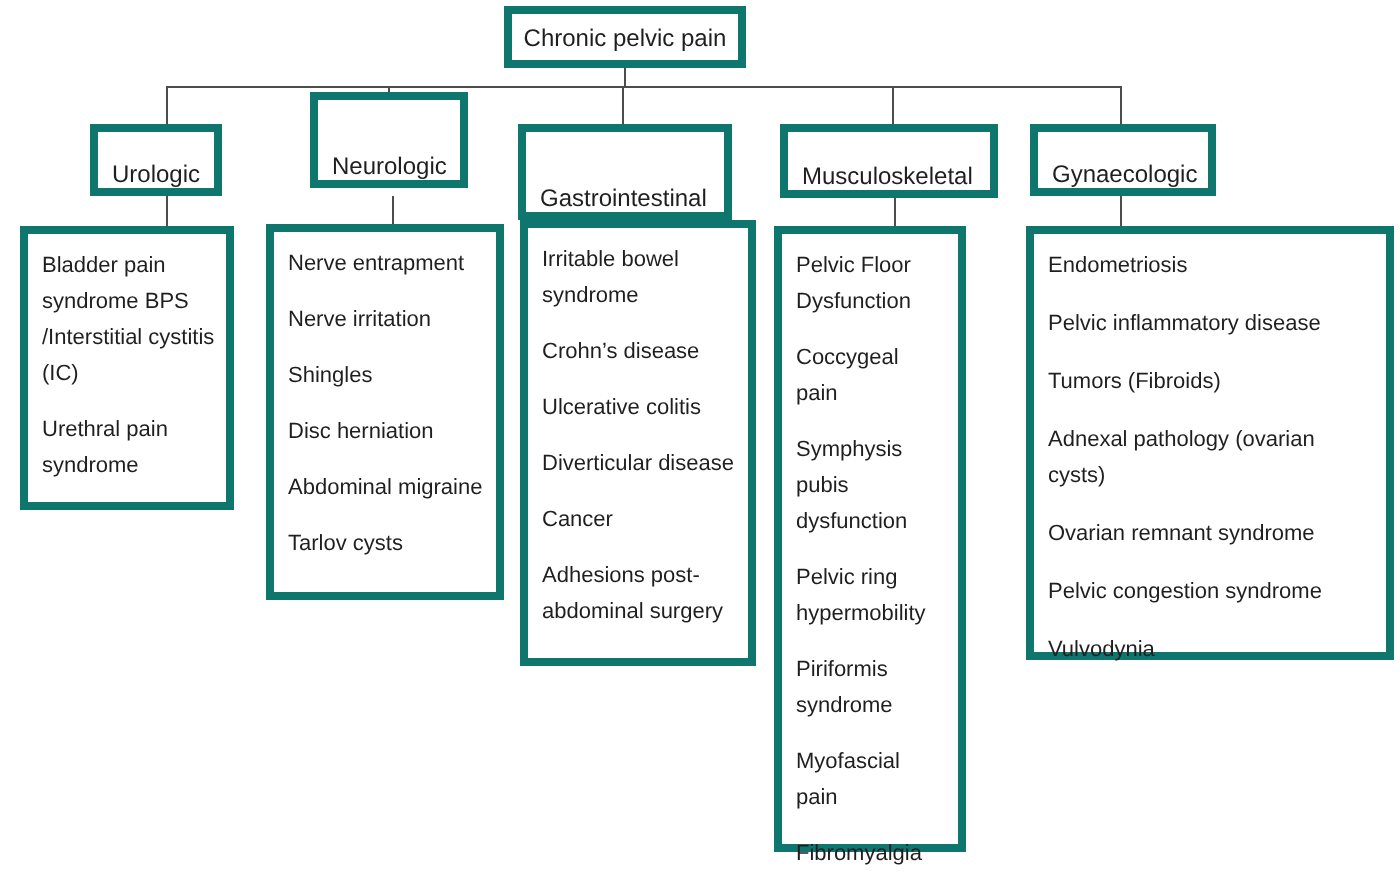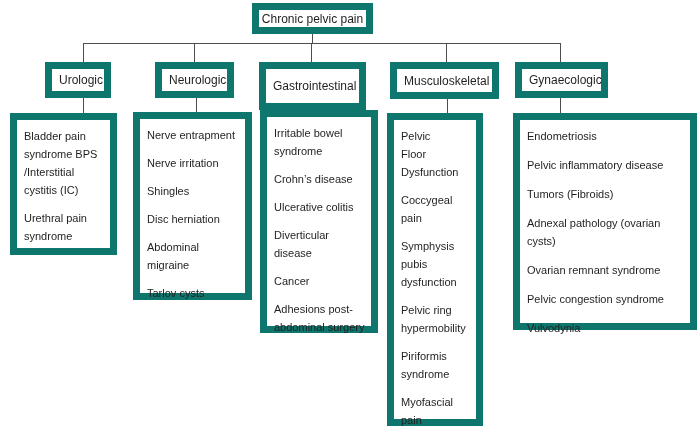--- a/index.html
+++ b/index.html
@@ -7,33 +7,33 @@
     position: relative;
     width: 700px;
     height: 436px;
     background: #ffffff;
     font-family: "Liberation Sans", sans-serif;
     color: #1f1f1f;
     overflow: hidden;
   }
   .box {
     position: absolute;
-    border: 7px solid #0f766e;
+    border: 4px solid #0f766e;
     background: #ffffff;
     box-sizing: border-box;
   }
   .root-box {
     display: flex;
     align-items: center;
     justify-content: center;
     font-size: 12px;
   }
   .hdr {
     display: flex;
-    align-items: center;
+    align-items: flex-end;
     padding-left: 7px;
     font-size: 12px;
   }
   .list {
     font-size: 11px;
     line-height: 18px;
     padding: 7px 5px 0 7px;
   }
   .list .item { margin-bottom: 10px; }
   .list-gyn .item { margin-bottom: 11px; }
@@ -61,21 +61,21 @@
   <div class="line" style="left:447px;top:98px;width:1px;height:15px"></div>
   <div class="line" style="left:560px;top:98px;width:1px;height:15px"></div>
 
   <div class="box root-box" style="left:252px;top:3px;width:121px;height:31px">
     <span>Chronic pelvic pain</span>
   </div>
 
   <div class="box hdr" style="left:45px;top:62px;width:66px;height:36px">
     <span>Urologic</span>
   </div>
-  <div class="box hdr" style="left:155px;top:62px;width:79px;height:36px">
+  <div class="box hdr" style="left:155px;top:46px;width:79px;height:48px">
     <span>Neurologic</span>
   </div>
   <div class="box hdr" style="left:259px;top:62px;width:107px;height:48px">
     <span>Gastrointestinal</span>
   </div>
   <div class="box hdr" style="left:390px;top:62px;width:109px;height:37px">
     <span>Musculoskeletal</span>
   </div>
   <div class="box hdr" style="left:515px;top:62px;width:93px;height:36px">
     <span>Gynaecologic</span>

